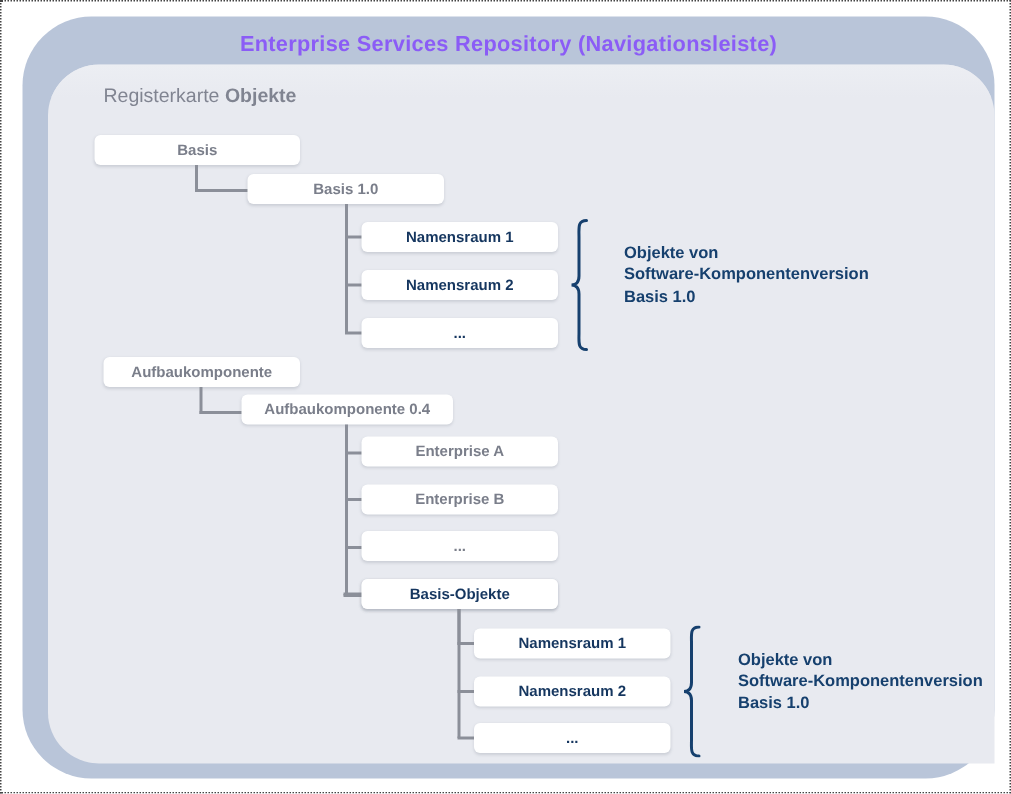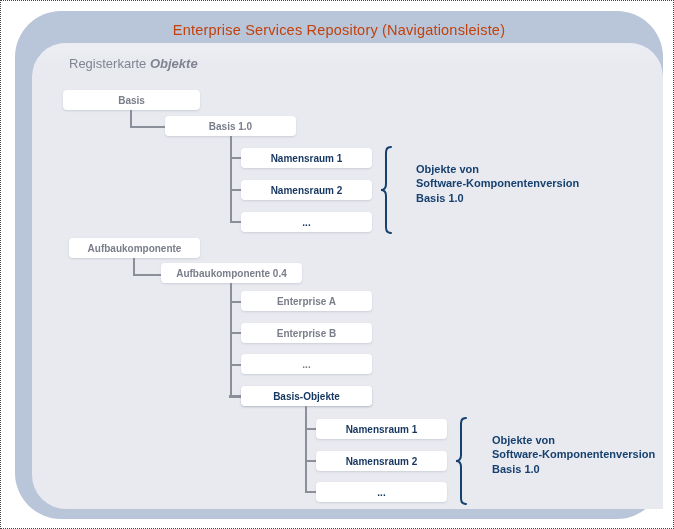--- a/index.html
+++ b/index.html
@@ -41,22 +41,22 @@
     width: 648px;
     height: 38px;
     display: flex;
     align-items: center;
     justify-content: center;
     border-radius: 46px 46px 0 0;
     box-sizing: border-box;
   }
   .title-text {
     font-size: 14.5px;
-    font-weight: normal;
-    color: #c2410c;
+    font-weight: bold;
+    color: #8b5cf6;
     letter-spacing: 0.2px;
     white-space: nowrap;
   }
 
   
   .panel-inner {
     position: absolute;
     left: 31px;
     top: 42px;
     width: 631px;
@@ -81,21 +81,20 @@
   .tab-caption {
     position: absolute;
     left: 68px;
     top: 55px;
     font-size: 13px;
     color: #808491;
     white-space: nowrap;
   }
   .tab-caption .tc-bold {
     font-weight: bold;
-    font-style: italic;
     color: #808491;
   }
 
   
   .node {
     position: absolute;
     background: #ffffff;
     border-radius: 4px;
     display: flex;
     align-items: center;

